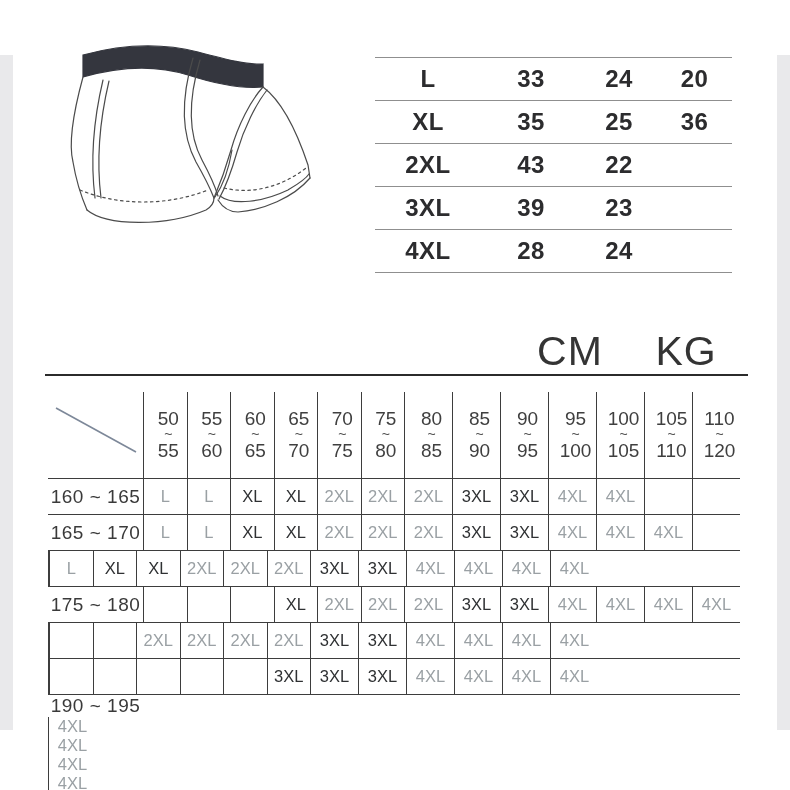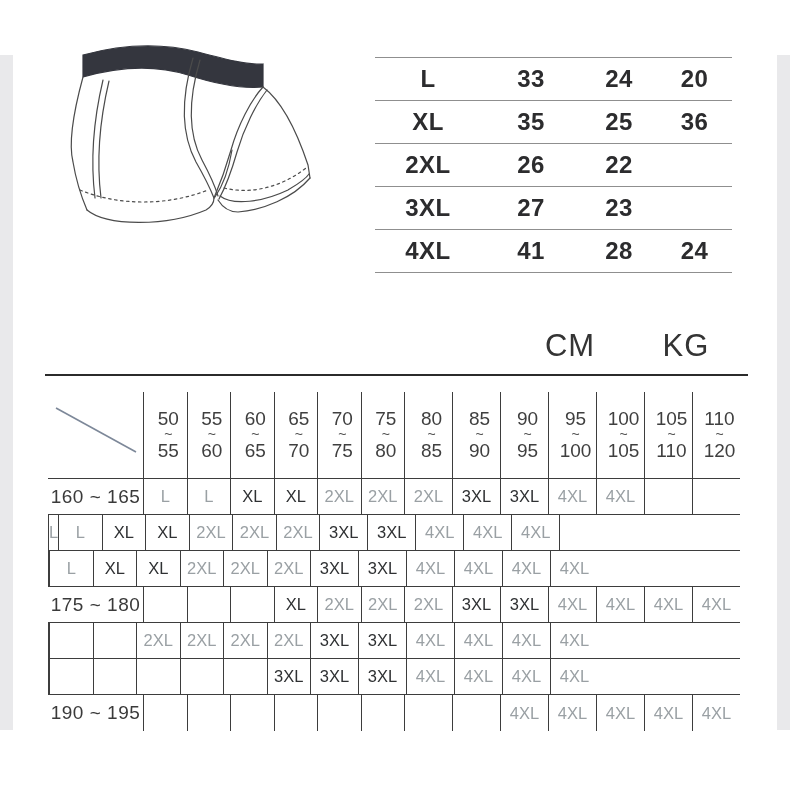--- a/index.html
+++ b/index.html
@@ -16,32 +16,32 @@
 
   
   #size-table{position:absolute;left:375px;top:57px;width:357px;border-bottom:1px solid #8f8f8f;}
   .st-row{
     display:grid;grid-template-columns:106px 100px 76px 75px;height:42px;
     border-top:1px solid #8f8f8f;align-items:center;text-align:center;
     font-weight:bold;font-size:24px;color:#2c2c2e;letter-spacing:0.5px;
   }
 
   
-  .unit-label{position:absolute;top:328px;transform:translateX(-50%);font-size:31px;color:#343434;font-weight:500;letter-spacing:1px;}
+  .unit-label{position:absolute;top:328px;transform:translateX(-50%);font-size:41px;color:#343434;font-weight:500;letter-spacing:1px;}
   #cm-label{left:570px;}
   #kg-label{left:686px;}
 
   
   #divider{position:absolute;left:45px;top:374px;width:703px;height:2px;background:#2b2b2b;}
 
   
   #matrix{position:absolute;left:48px;top:392px;width:692px;color:#3f3f3f;}
   .mx-header{display:flex;height:86px;border-bottom:1px solid #3d3d3d;}
   .mx-row{display:flex;height:36px;border-bottom:1px solid #3d3d3d;box-sizing:border-box;}
-  .mx-row.last{border-bottom:none;}
+  .mx-row.last{border-bottom:none;flex-direction:column;}
   .mx-corner{width:95px;position:relative;}
   .mx-corner svg{position:absolute;left:0;top:0;}
   .mx-hcell{
     display:flex;flex-direction:column;align-items:center;justify-content:center;
     font-size:19px;line-height:1.05;color:#3f3f3f;box-sizing:border-box;border-left:1px solid #3d3d3d;padding-left:6px;
   }
   .wtilde{font-size:14px;line-height:0.85;color:#4a4a4a;}
   .mx-label{
     width:95px;display:flex;align-items:center;justify-content:center;
     font-size:19px;color:#3a3a3a;letter-spacing:0.5px;box-sizing:border-box;
@@ -103,31 +103,30 @@
         <div class="st-cell st-val">20</div>
       </div>
       <div class="st-row">
         <div class="st-cell st-size">XL</div>
         <div class="st-cell st-val">35</div>
         <div class="st-cell st-val">25</div>
         <div class="st-cell st-val">36</div>
       </div>
       <div class="st-row">
         <div class="st-cell st-size">2XL</div>
-        <div class="st-cell st-val">26</div>
+        <div class="st-cell st-val">43</div>
         <div class="st-cell st-val">22</div>
       </div>
       <div class="st-row">
         <div class="st-cell st-size">3XL</div>
-        <div class="st-cell st-val">27</div>
+        <div class="st-cell st-val">39</div>
         <div class="st-cell st-val">23</div>
       </div>
       <div class="st-row">
         <div class="st-cell st-size">4XL</div>
-        <div class="st-cell st-val">41</div>
         <div class="st-cell st-val">28</div>
         <div class="st-cell st-val">24</div>
       </div>
     </div>
 
   <span id="cm-label" class="unit-label">CM</span>
   <span id="kg-label" class="unit-label">KG</span>
 
   <div id="divider"></div>
 
@@ -215,20 +214,21 @@
           <div class="mx-cell gray">2XL</div>
           <div class="mx-cell gray">2XL</div>
           <div class="mx-cell dark">3XL</div>
           <div class="mx-cell dark">3XL</div>
           <div class="mx-cell gray">4XL</div>
           <div class="mx-cell gray">4XL</div>
           <div class="mx-cell"></div>
           <div class="mx-cell"></div>
         </div>
         <div class="mx-row">
+          <div class="mx-label">165 ~ 170</div>
           <div class="mx-cell gray">L</div>
           <div class="mx-cell gray">L</div>
           <div class="mx-cell dark">XL</div>
           <div class="mx-cell dark">XL</div>
           <div class="mx-cell gray">2XL</div>
           <div class="mx-cell gray">2XL</div>
           <div class="mx-cell gray">2XL</div>
           <div class="mx-cell dark">3XL</div>
           <div class="mx-cell dark">3XL</div>
           <div class="mx-cell gray">4XL</div>

